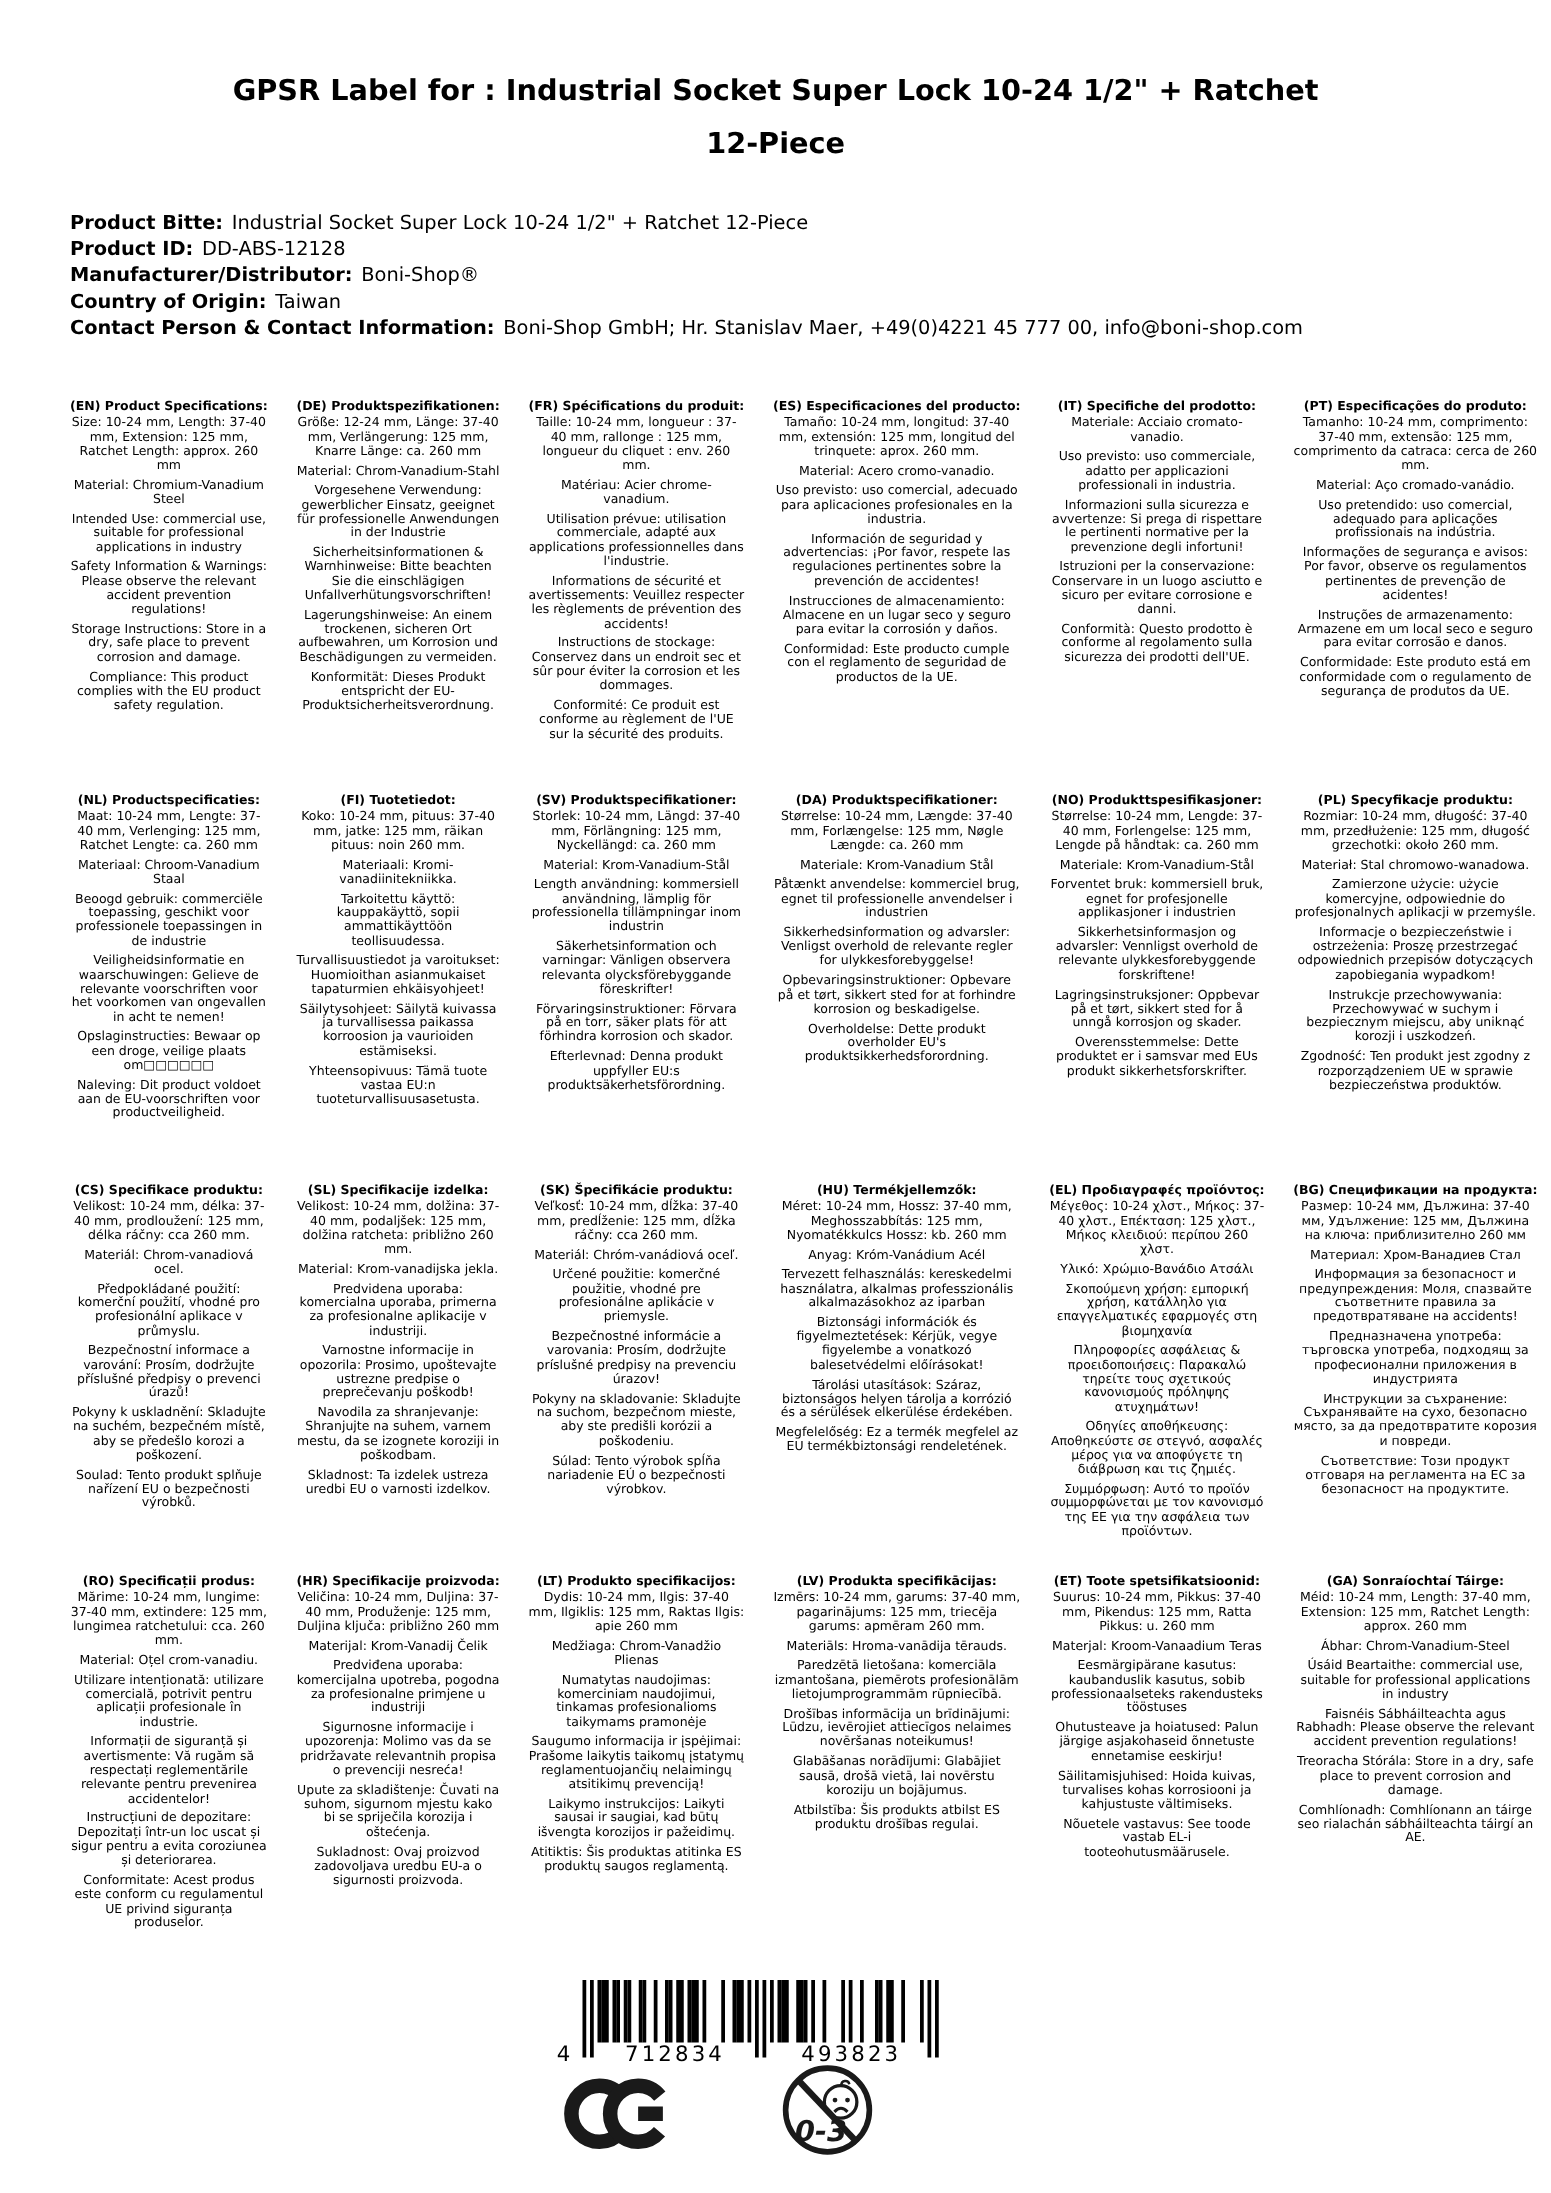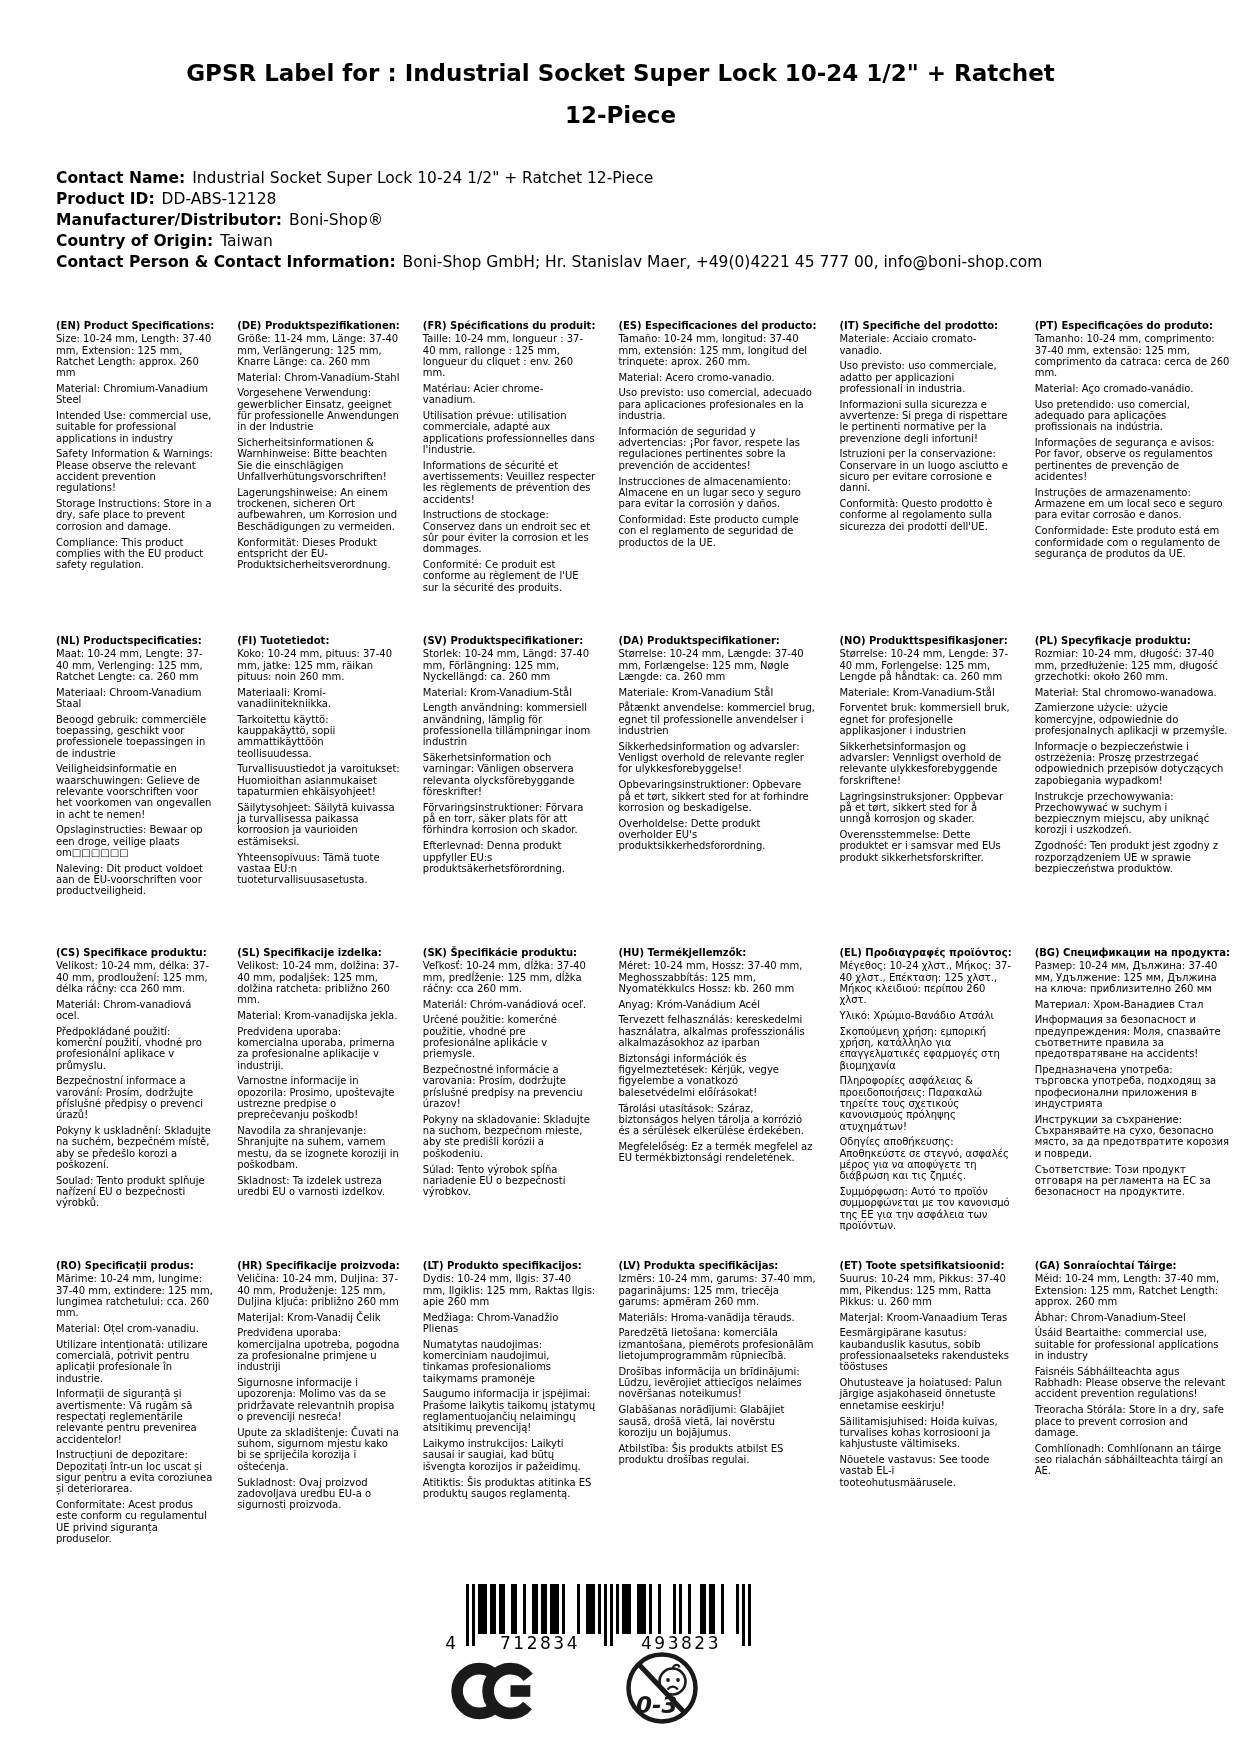--- a/index.html
+++ b/index.html
@@ -7,21 +7,21 @@
   .page { position:relative; width:1241px; height:1754px; margin:0 auto; background:#fff;
           color:#000; font-family:"DejaVu Sans","Liberation Sans",sans-serif; overflow:hidden; }
   .doc-title { position:absolute; top:52px; left:70px; right:70px; text-align:center;
                font-weight:bold; font-size:23px; line-height:42px; }
   .info-block { position:absolute; top:168px; left:56px; right:40px; font-size:15.5px; line-height:21px; }
   .info-line { white-space:nowrap; }
   .info-label { font-weight:bold; }
   .info-value { margin-left:0.45em; }
   .specs-grid { position:absolute; top:320px; left:56px; right:54px; display:grid;
                 grid-template-columns:repeat(6,1fr); column-gap:9px;
-                grid-template-rows:315px 312px 313px auto; }
+                grid-template-rows:315px 312px 313px auto;text-align:center; }
   .spec-block { font-size:10px; line-height:11.3px; padding-right:14px; }
   .spec-heading { font-size:10px; font-weight:bold; white-space:nowrap; margin-bottom:2px; }
   .spec-para { margin:0 0 4.5px 0; }
   .barcode-wrap { position:absolute; left:444px; top:1584px; }
   .bc-digit { font-family:"DejaVu Sans","Liberation Sans",sans-serif; font-size:17px; letter-spacing:2.5px; fill:#000; }
   .ce-wrap { position:absolute; left:450px; top:1660px; }
   .age-wrap { position:absolute; left:624px; top:1650px;font-style:italic; }
   .age-label { font-family:"DejaVu Sans","Liberation Sans",sans-serif; font-weight:bold; font-size:23px; fill:#1a1a1a; }
 </style>
 </head>
@@ -29,21 +29,21 @@
 
 <div class="page">
 
   <div class="doc-title">
     <div>GPSR Label for : Industrial Socket Super Lock 10-24 1/2" + Ratchet</div>
     <div>12-Piece</div>
   </div>
 
   <div class="info-block">
       <div class="info-line">
-    <span class="info-label">Contact Name:</span><span class="info-value">Industrial Socket Super Lock 10-24 1/2" + Ratchet 12-Piece</span>
+    <span class="info-label">Product Bitte:</span><span class="info-value">Industrial Socket Super Lock 10-24 1/2" + Ratchet 12-Piece</span>
   </div>
       <div class="info-line">
     <span class="info-label">Product ID:</span><span class="info-value">DD-ABS-12128</span>
   </div>
       <div class="info-line">
     <span class="info-label">Manufacturer/Distributor:</span><span class="info-value">Boni-Shop®</span>
   </div>
       <div class="info-line">
     <span class="info-label">Country of Origin:</span><span class="info-value">Taiwan</span>
   </div>
@@ -60,21 +60,21 @@
           <p class="spec-para">Material: Chromium-Vanadium Steel</p>
           <p class="spec-para">Intended Use: commercial use, suitable for professional applications in industry</p>
           <p class="spec-para">Safety Information &amp; Warnings: Please observe the relevant accident prevention regulations!</p>
           <p class="spec-para">Storage Instructions: Store in a dry, safe place to prevent corrosion and damage.</p>
           <p class="spec-para">Compliance: This product complies with the EU product safety regulation.</p>
         </div>
   </div>
       <div class="spec-block">
     <div class="spec-heading">(DE) Produktspezifikationen:</div>
     <div class="spec-paras">
-          <p class="spec-para">Größe: 11-24 mm, Länge: 37-40 mm, Verlängerung: 125 mm, Knarre Länge: ca. 260 mm</p>
+          <p class="spec-para">Größe: 12-24 mm, Länge: 37-40 mm, Verlängerung: 125 mm, Knarre Länge: ca. 260 mm</p>
           <p class="spec-para">Material: Chrom-Vanadium-Stahl</p>
           <p class="spec-para">Vorgesehene Verwendung: gewerblicher Einsatz, geeignet für professionelle Anwendungen in der Industrie</p>
           <p class="spec-para">Sicherheitsinformationen &amp; Warnhinweise: Bitte beachten Sie die einschlägigen Unfallverhütungsvorschriften!</p>
           <p class="spec-para">Lagerungshinweise: An einem trockenen, sicheren Ort aufbewahren, um Korrosion und Beschädigungen zu vermeiden.</p>
           <p class="spec-para">Konformität: Dieses Produkt entspricht der EU-Produktsicherheitsverordnung.</p>
         </div>
   </div>
       <div class="spec-block">
     <div class="spec-heading">(FR) Spécifications du produit:</div>
     <div class="spec-paras">

